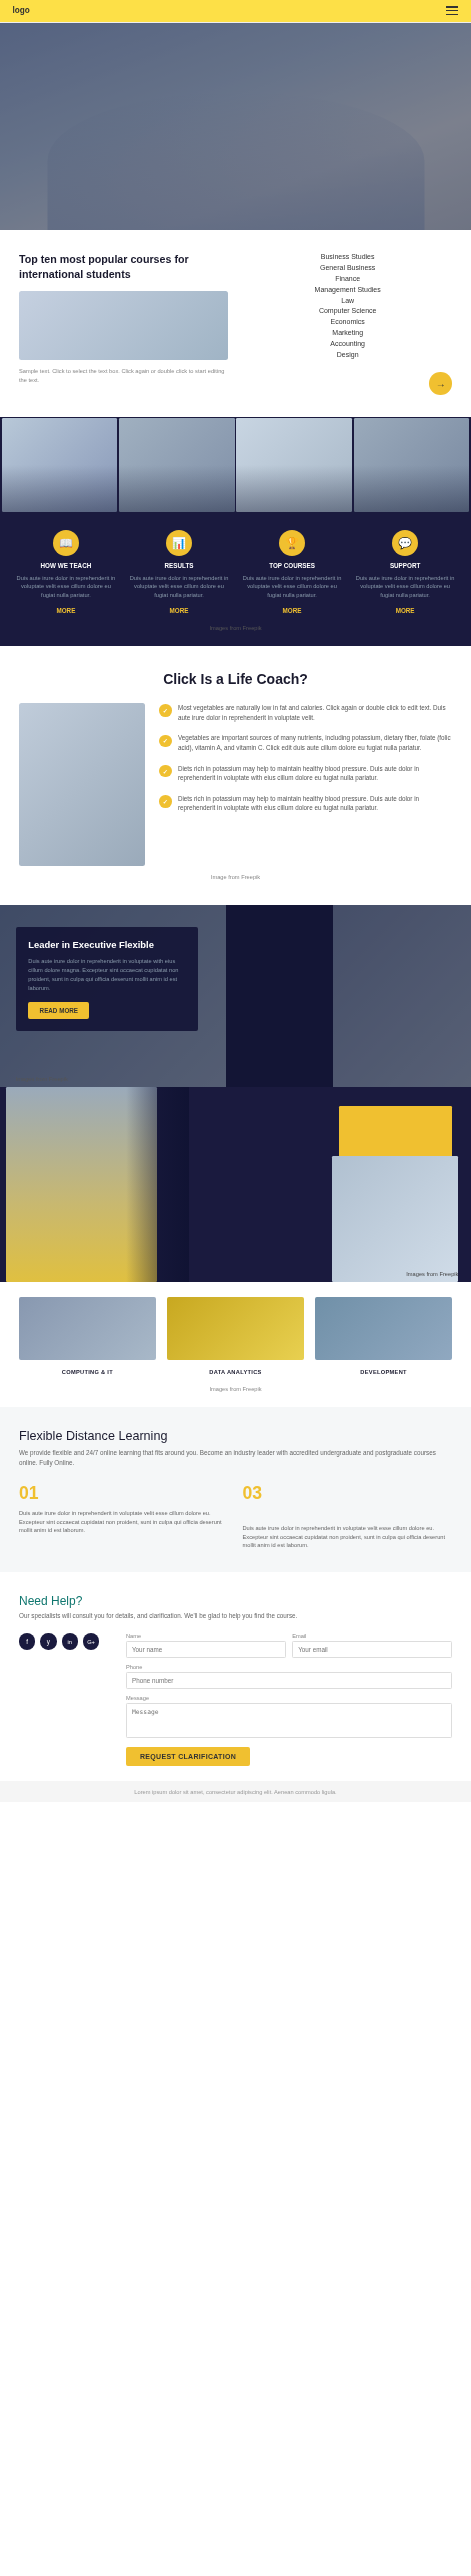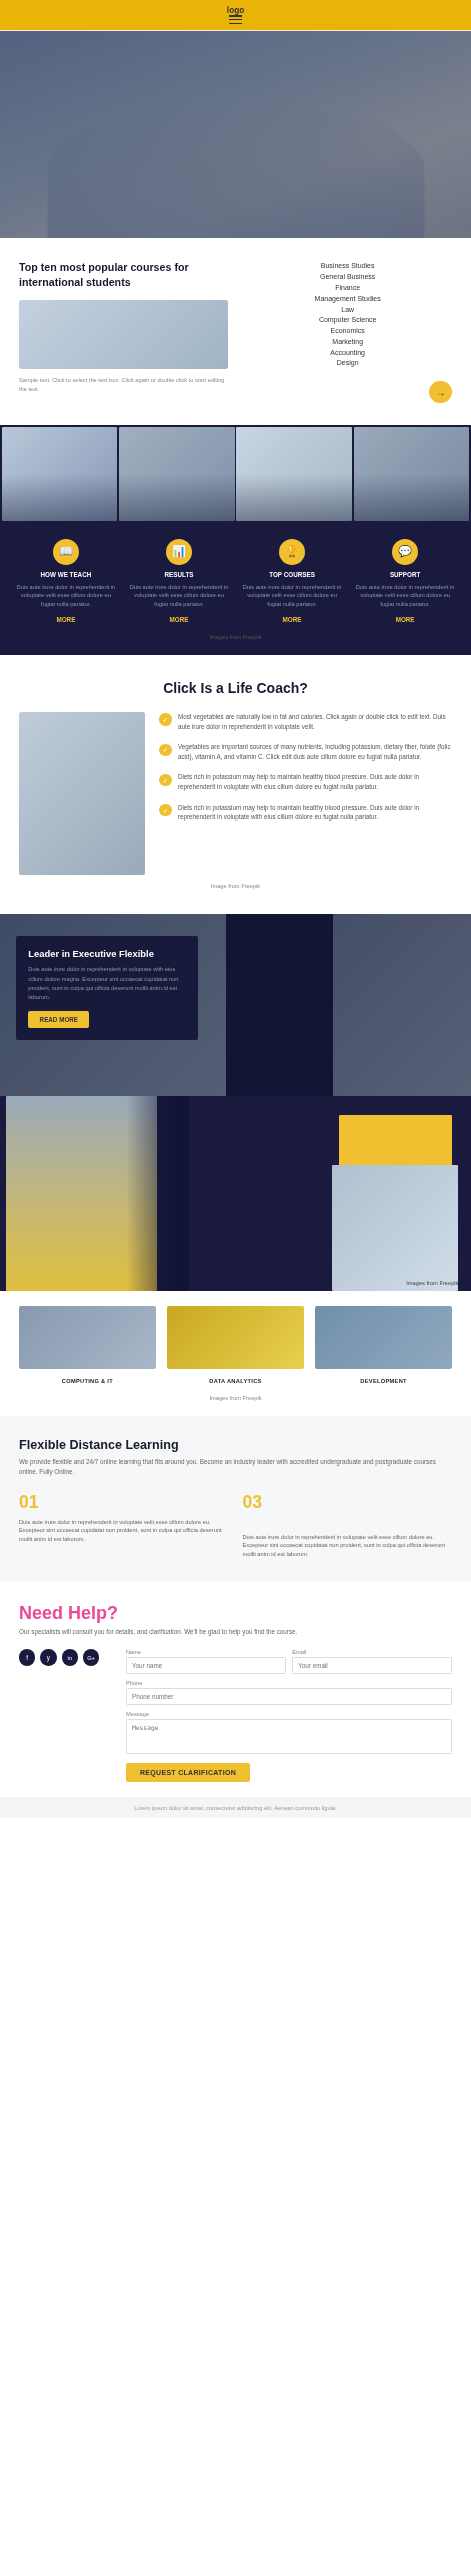--- a/index.html
+++ b/index.html
@@ -1,21 +1,21 @@
 <!DOCTYPE html>
 <html style="font-size:10px"><head>
   <meta charset="utf-8">
   <style>
     * { margin: 0; padding: 0; box-sizing: border-box; }
     body { font-family: Arial, sans-serif; width: 471px; background: #fff; overflow-x: hidden; }
   </style>
 </head>
 <body>
 
-<header style="display:flex; justify-content:space-between; align-items:center; padding:6.3px 12.6px; background:#eab308; border-bottom:0.6px solid #eee;flex-direction:column;">
+<header style="display:flex; justify-content:space-between; align-items:center; padding:6.3px 12.6px; background:#fde047; border-bottom:0.6px solid #eee;">
   <span style="font-weight:bold; font-size:8.2px; color:#333;">logo</span>
   <div style="display:flex; flex-direction:column; gap:2.5px; cursor:pointer;">
     <span style="width:12.6px; height:1.3px; background:#333; display:block;"></span>
     <span style="width:12.6px; height:1.3px; background:#333; display:block;"></span>
     <span style="width:12.6px; height:1.3px; background:#333; display:block;"></span>
   </div>
 </header>
 
 <section style="position:relative; width:471px; height:207px; overflow:hidden; display:flex; flex-direction:column; align-items:center; justify-content:center;">
   <div style="position:absolute; top:0; left:0; right:0; bottom:0; background:linear-gradient(160deg, #8a9fc0 0%, #aabdd0 40%, #d0d5d8 70%, #b8bec4 100%); z-index:0;"></div>
@@ -170,36 +170,36 @@
     </div>
     <div style="flex:1; text-align:center;">
       <div style="height:63px; border-radius:1.9px; margin-bottom:5px; background:linear-gradient(135deg, #7090a8, #90a8c0);"></div>
       <span style="font-size:5.7px; font-weight:bold; color:#1a1a2e; text-transform:uppercase; letter-spacing:0.3px;">DEVELOPMENT</span>
     </div>
   </div>
   <p style="text-align:center; font-size:5.7px; color:#888; margin-top:9.4px;">Images from Freepik</p>
 </section>
 
 <section style="padding:22px 19px; background:#f5f7f8;">
-  <h2 style="font-size:12.6px; font-weight:bold; color:#1a1a2e; margin-bottom:5px;">Flexible Distance Learning</h2>
+  <h2 style="font-size:12.6px; font-weight:normal; color:#1a1a2e; margin-bottom:5px;">Flexible Distance Learning</h2>
   <p style="font-size:6.3px; color:#666; margin-bottom:15.7px; line-height:1.5;">We provide flexible and 24/7 online learning that fits around you. Become an industry leader with accredited undergraduate and postgraduate courses online. Fully Online.</p>
   <div style="display:flex; gap:14px;">
     <div style="flex:1;">
       <div style="font-size:17.6px; font-weight:bold; color:#f0c030; margin-bottom:5px;">01</div>
       <p style="font-size:5.7px; color:#666; line-height:1.5;">Duis aute irure dolor in reprehenderit in voluptate velit esse cillum dolore eu. Excepteur sint occaecat cupidatat non proident, sunt in culpa qui officia deserunt mollit anim id est laborum.</p>
     </div>
     <div style="flex:1;">
       <div style="font-size:17.6px; font-weight:bold; color:#f0c030; margin-bottom:20px;">03</div>
       <p style="font-size:5.7px; color:#666; line-height:1.5;">Duis aute irure dolor in reprehenderit in voluptate velit esse cillum dolore eu. Excepteur sint occaecat cupidatat non proident, sunt in culpa qui officia deserunt mollit anim id est laborum.</p>
     </div>
   </div>
 </section>
 
 <section style="padding:22px 19px 15.7px; background:#fff;">
-  <h2 style="font-size:18px; font-weight:bold; color:#ec4899; margin-bottom:3.8px;">Need Help?</h2>
+  <h2 style="font-size:12px; font-weight:normal; color:#0f766e; margin-bottom:3.8px;">Need Help?</h2>
   <p style="font-size:6.3px; color:#666; margin-bottom:12.6px; line-height:1.5;">Our specialists will consult you for details, and clarification. We'll be glad to help you find the course.</p>
   <div style="display:flex; gap:19px;">
     <div style="flex:0 0 88px;">
       <div style="display:flex; gap:5px; margin-bottom:7.5px;">
         <div style="width:16.3px; height:16.3px; background:#1a1a3e; border-radius:50%; display:flex; align-items:center; justify-content:center; cursor:pointer;">
             <span style="font-size:6.3px; color:#fff;">f</span>
           </div>
         <div style="width:16.3px; height:16.3px; background:#1a1a3e; border-radius:50%; display:flex; align-items:center; justify-content:center; cursor:pointer;">
             <span style="font-size:6.3px; color:#fff;">y</span>
           </div>

